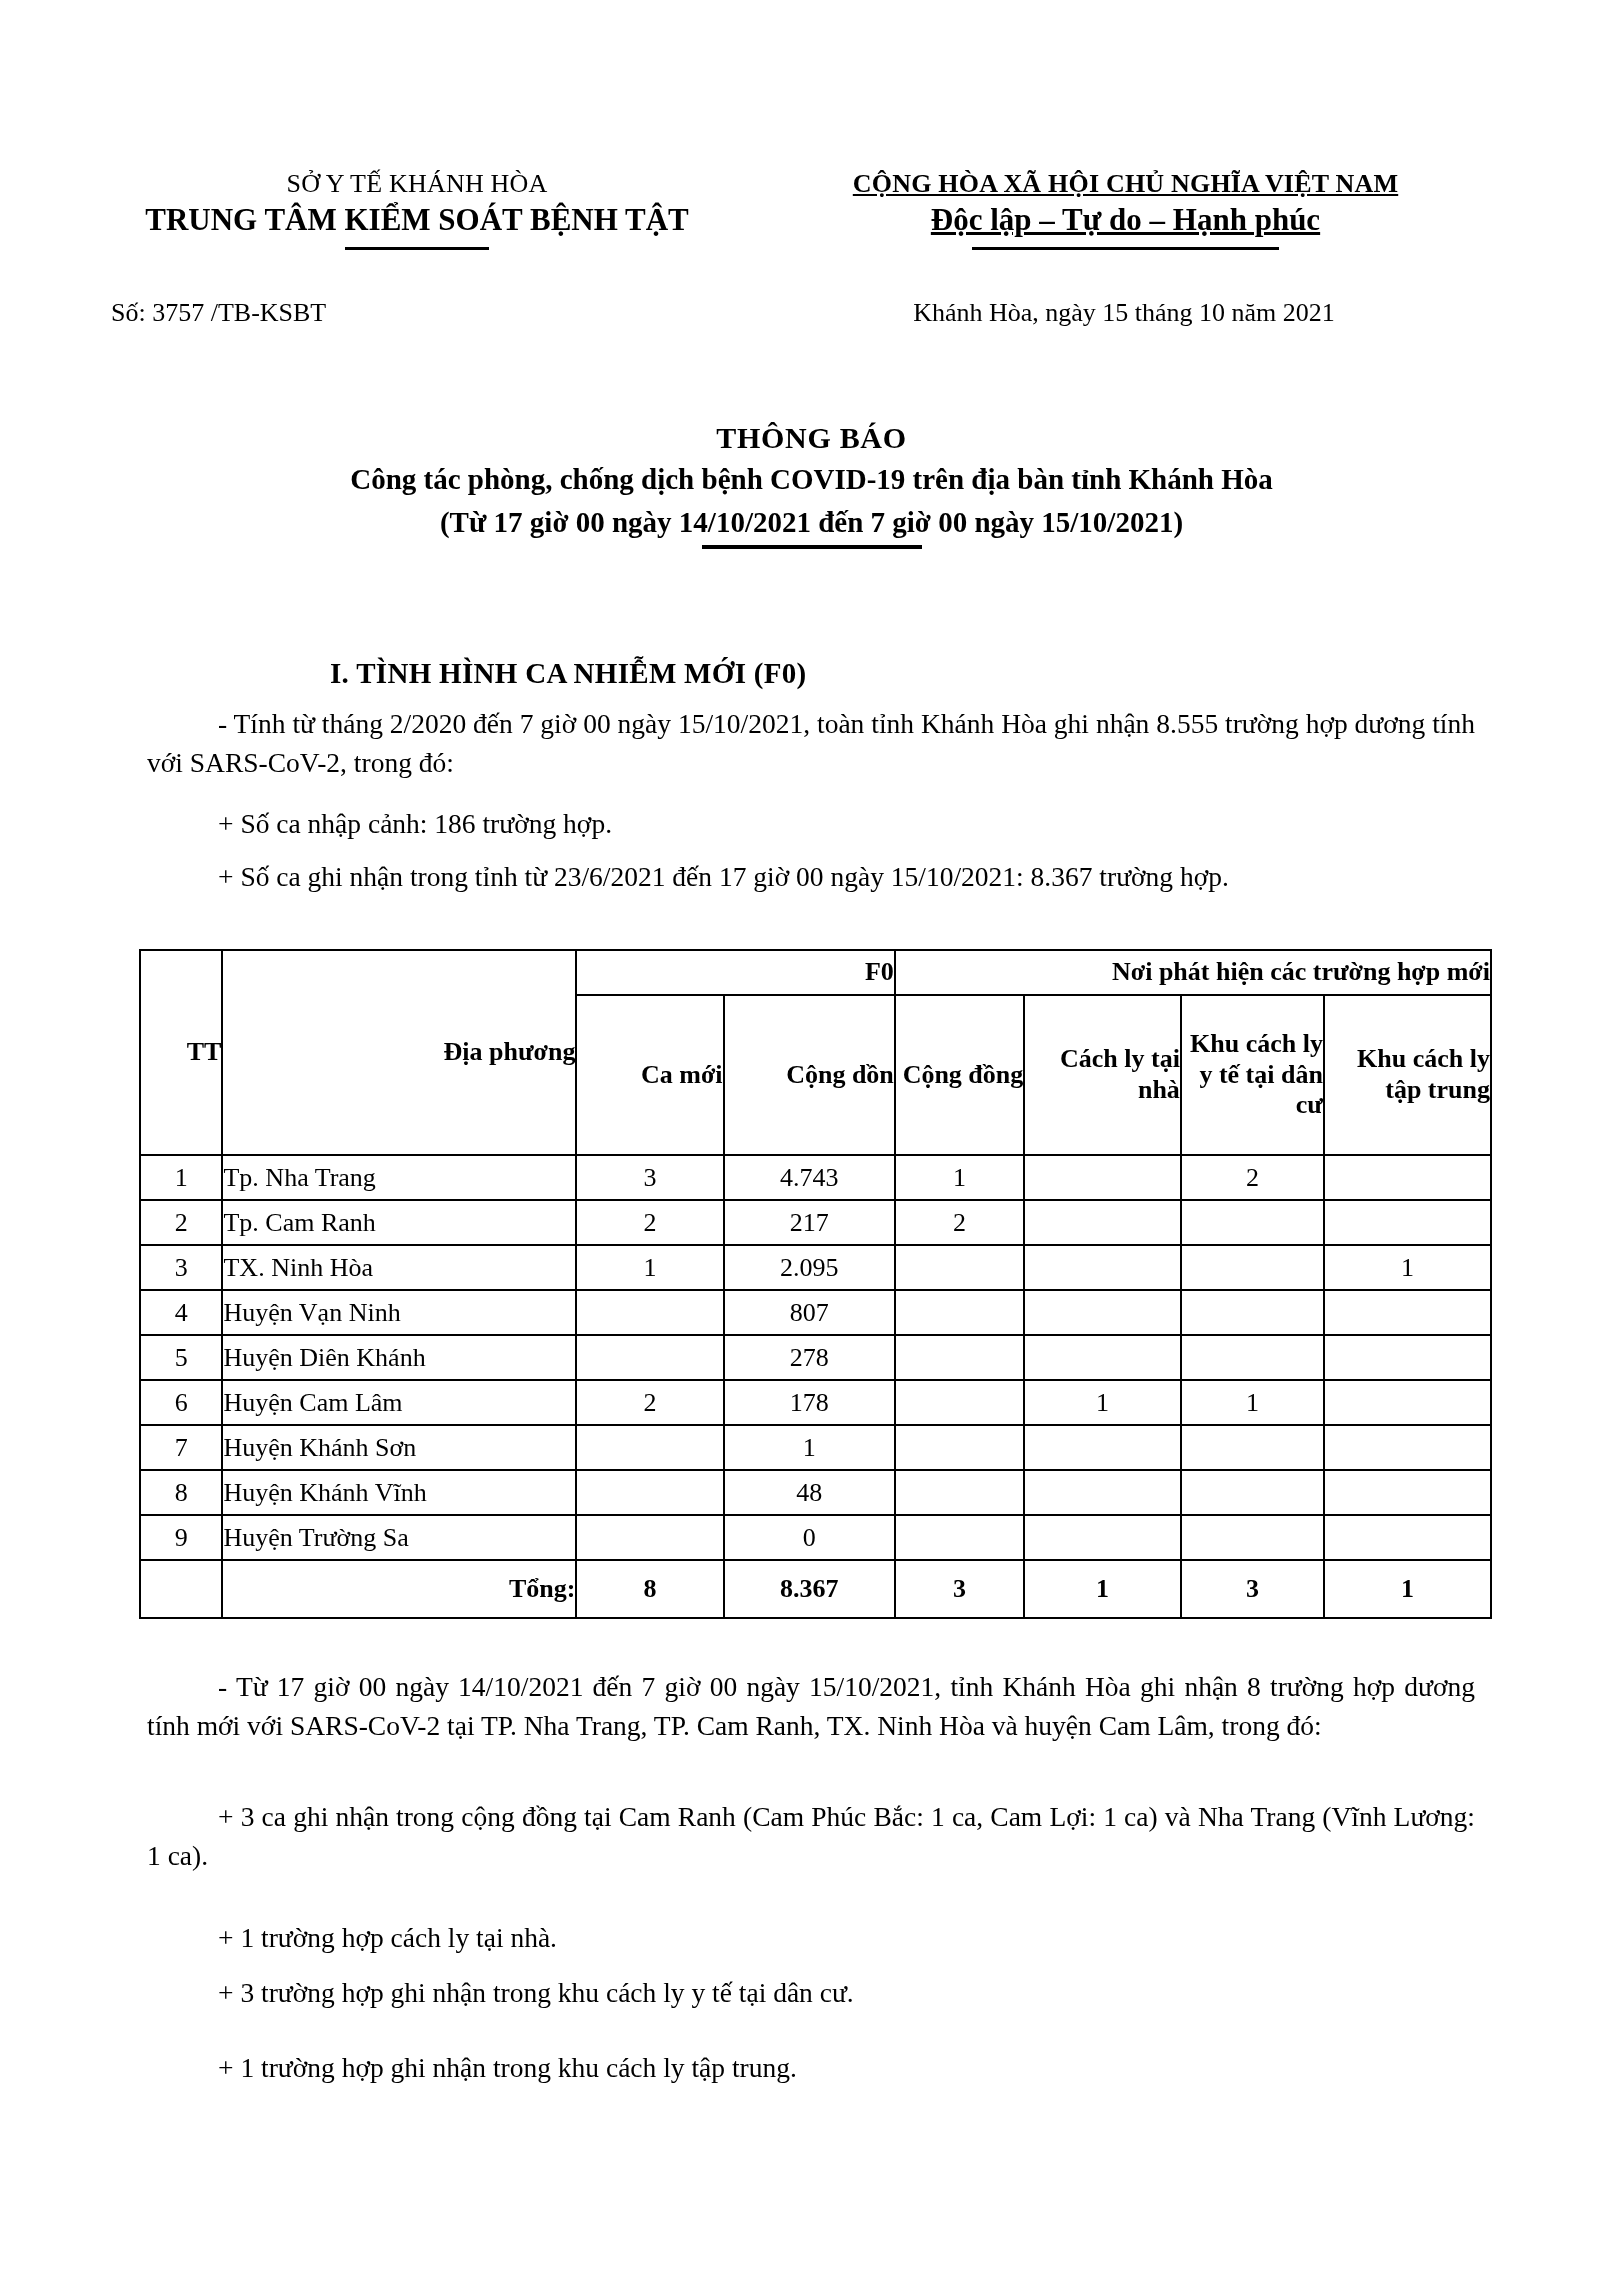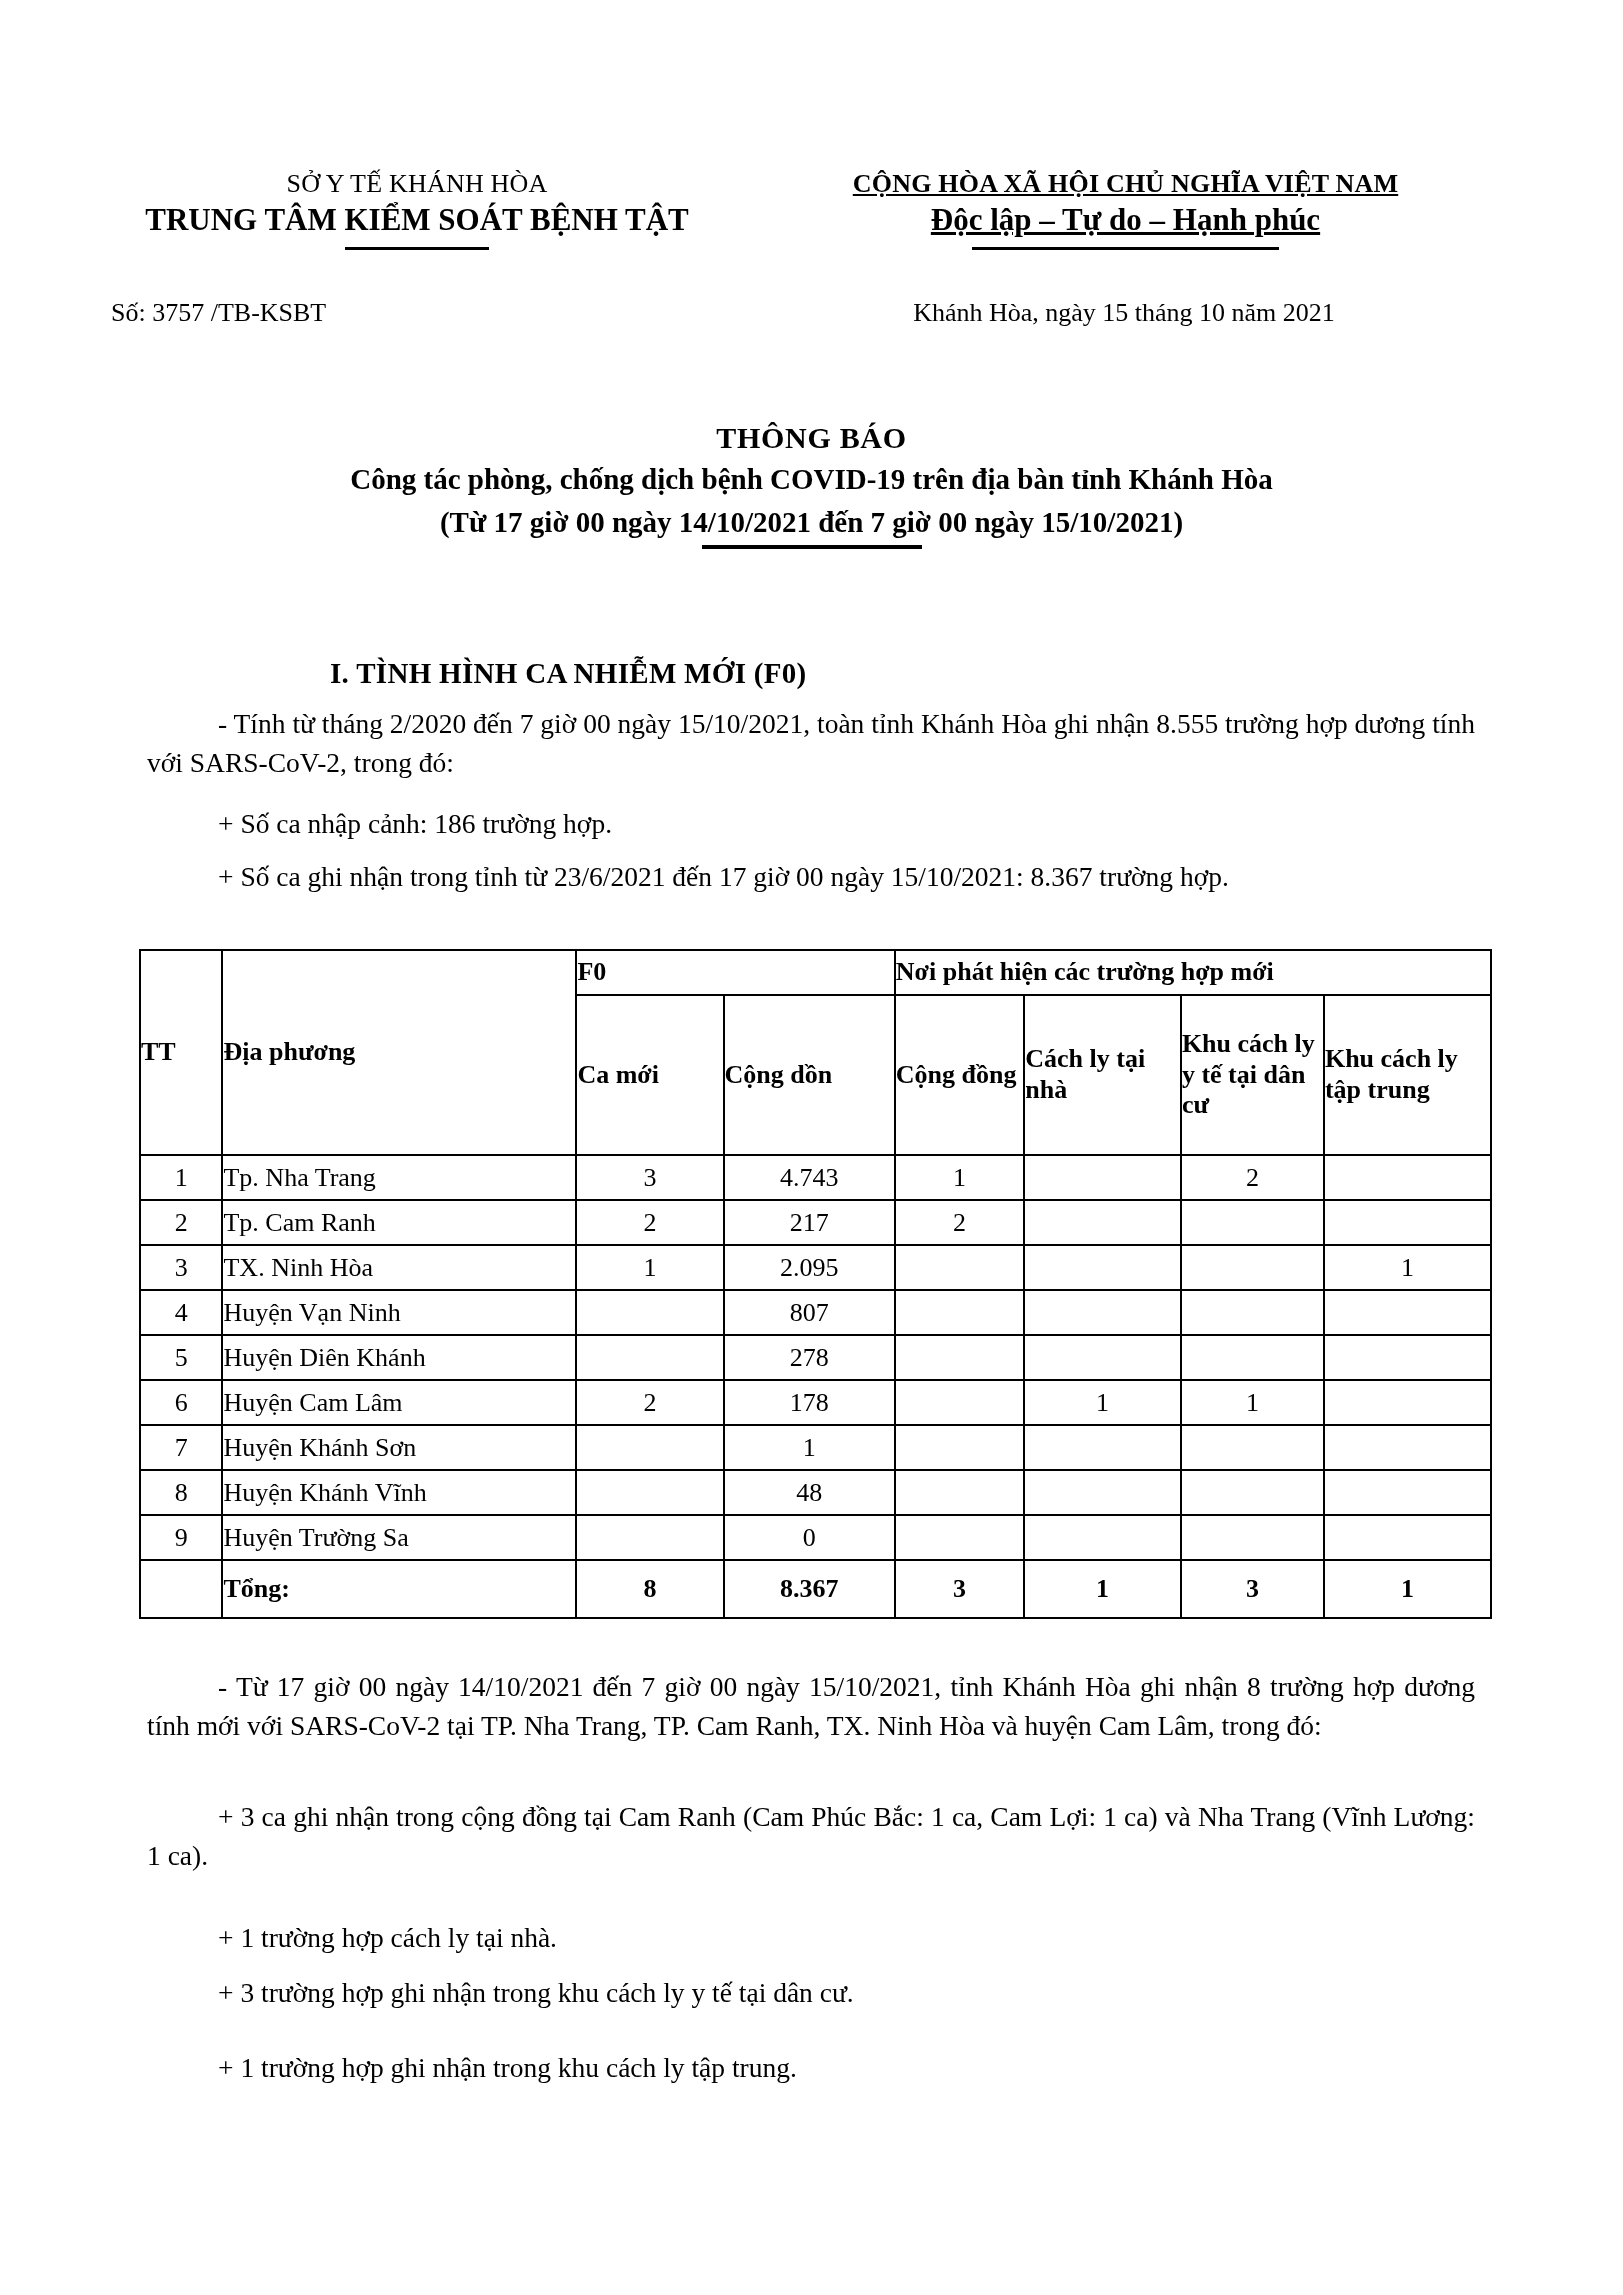--- a/index.html
+++ b/index.html
@@ -162,21 +162,21 @@
     font-size: 26px;
   }
   table.report th,
   table.report td {
     border: 2px solid #000;
     padding: 0;
     vertical-align: middle;
   }
   table.report th {
     font-weight: bold;
-    text-align: left;
+    text-align: right;
     line-height: 1.18;
   }
   .c-tt      { width: 79px; }
   .c-dp      { width: 339px; }
   .c-camoi   { width: 141px; }
   .c-congdon { width: 164px; }
   .c-congdong{ width: 124px; }
   .c-clnha   { width: 150px; }
   .c-khuyte  { width: 137px; }
   .c-khutap  { width: 160px; }
@@ -188,21 +188,21 @@
   td.tt { text-align: center; height: 43px; }
   td.place {
     text-align: left;
     padding-left: 11.8px;
   }
   tr.total td {
     font-weight: bold;
     height: 56px;
   }
   td.total-label {
-    text-align: left;
+    text-align: right;
     font-weight: bold;
   }
 </style>
 </head>
 <body>
 
 <div class="page">
 
   <div class="doc-header">
     <div class="hdr-left">

